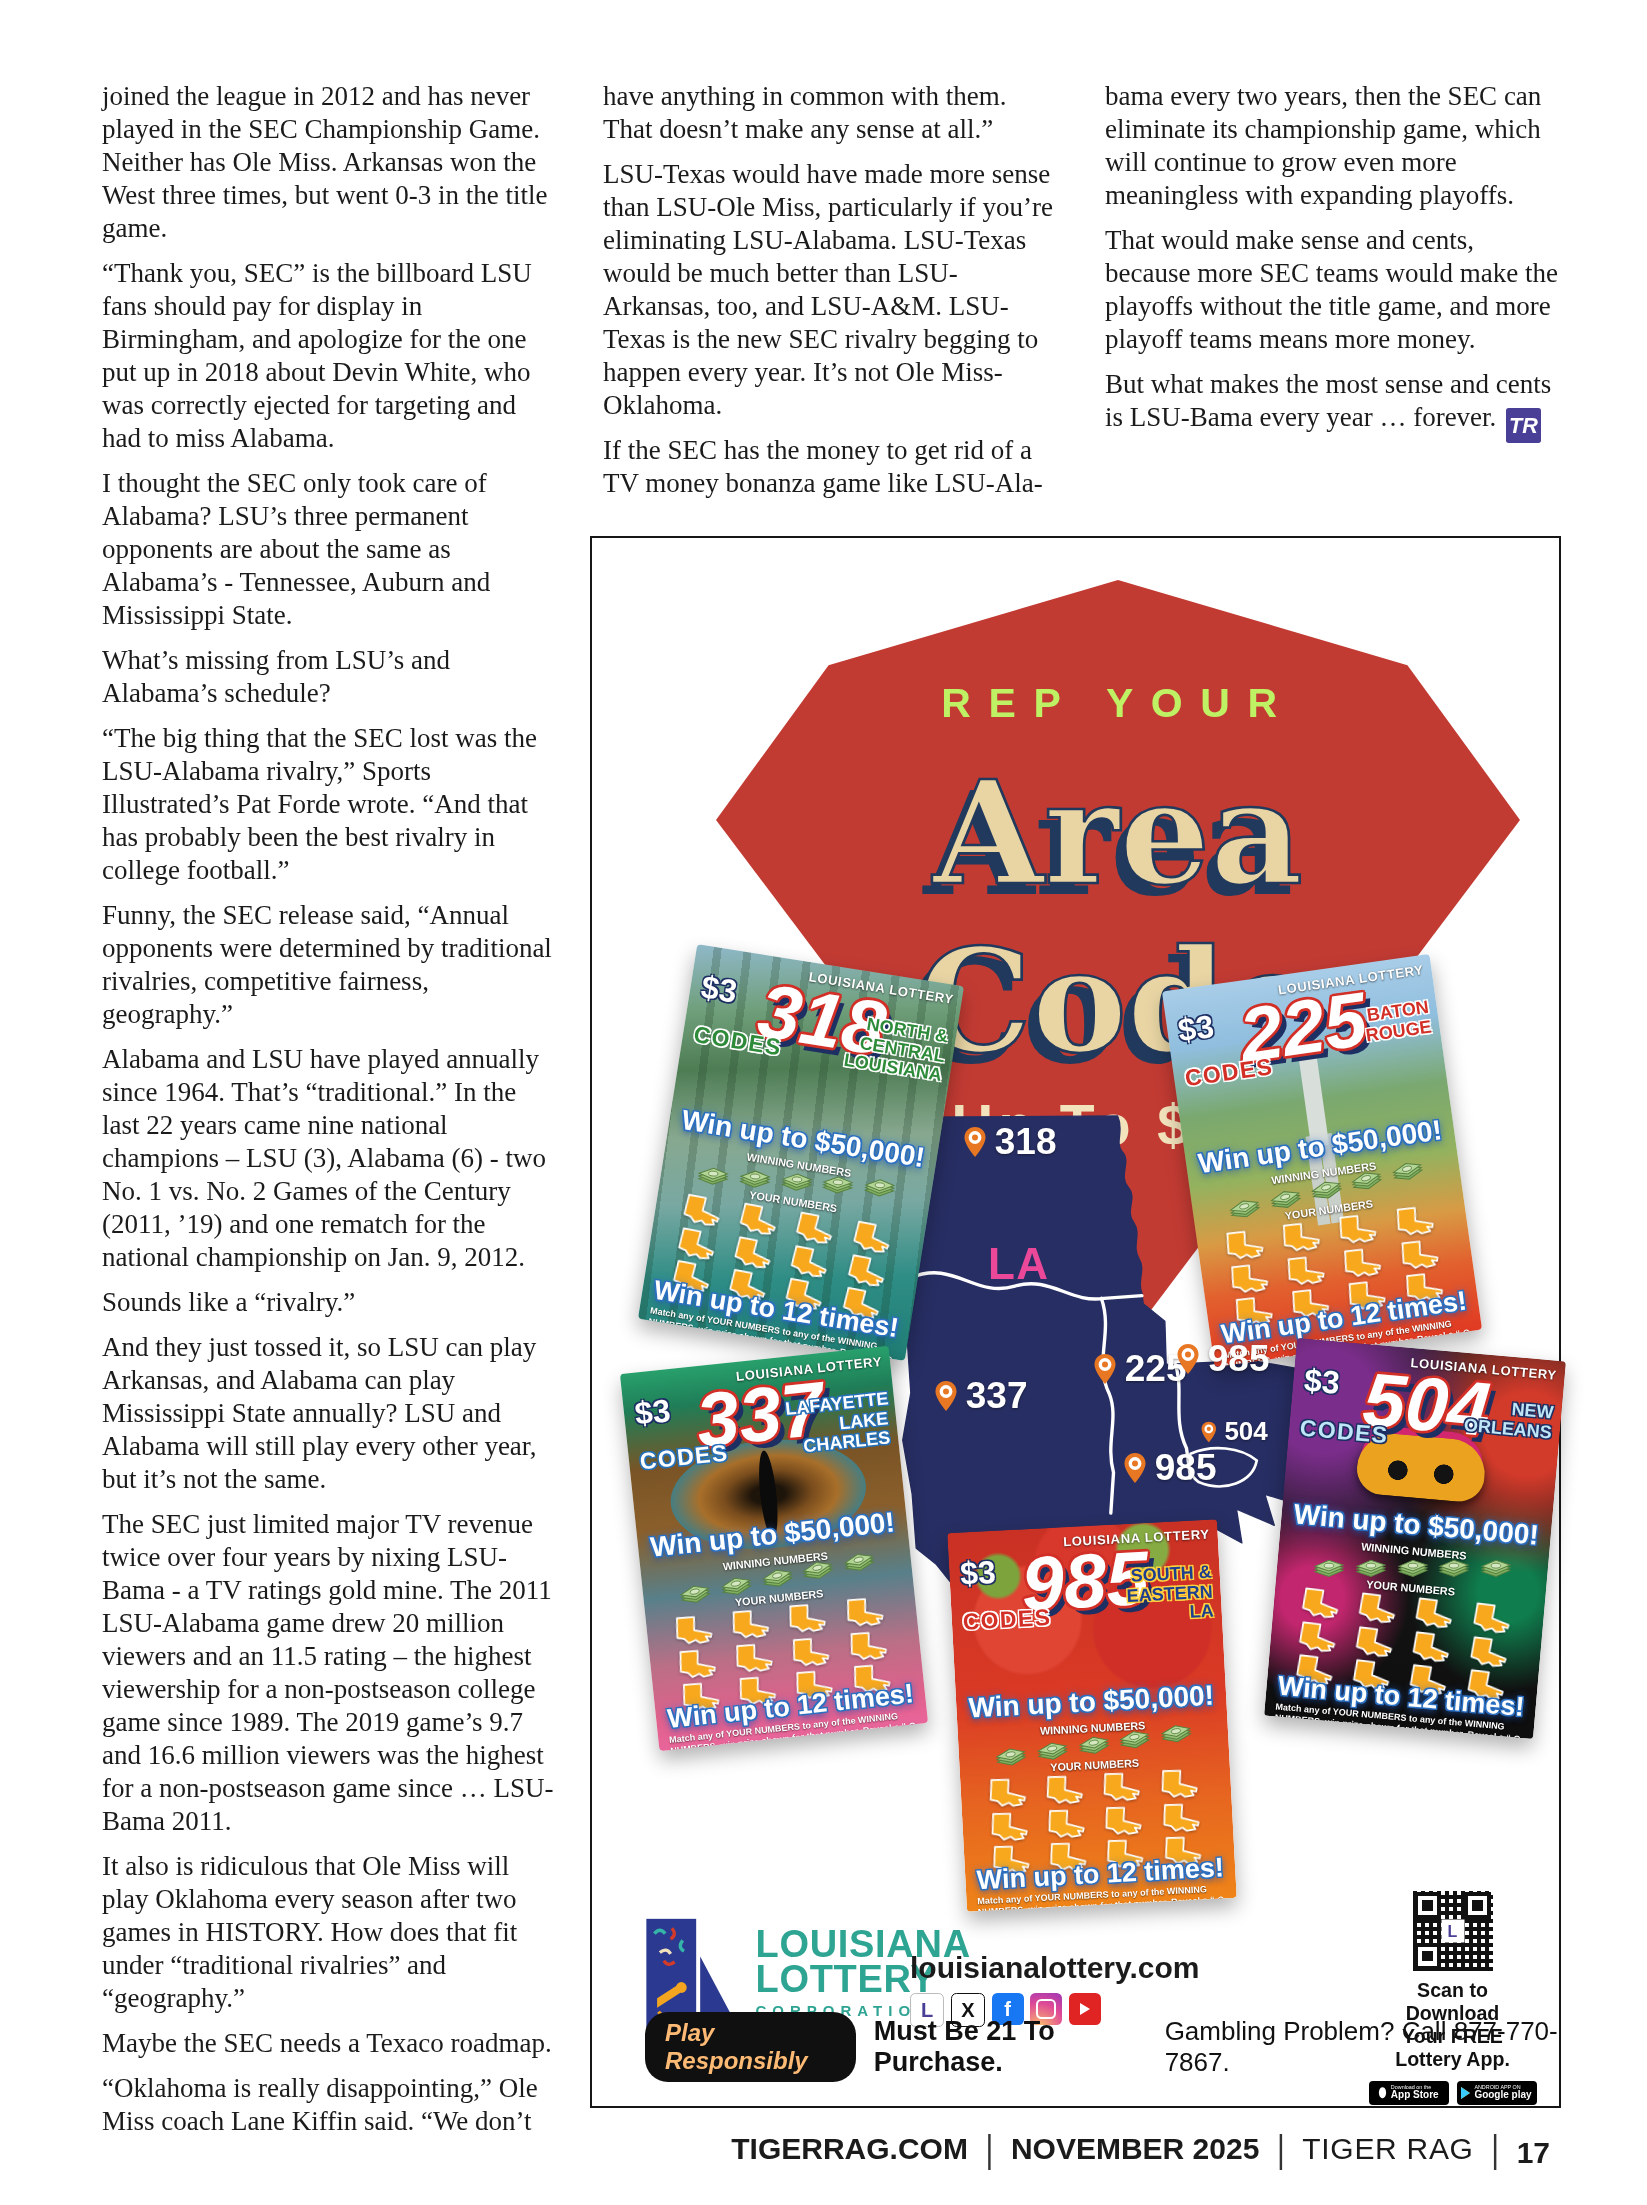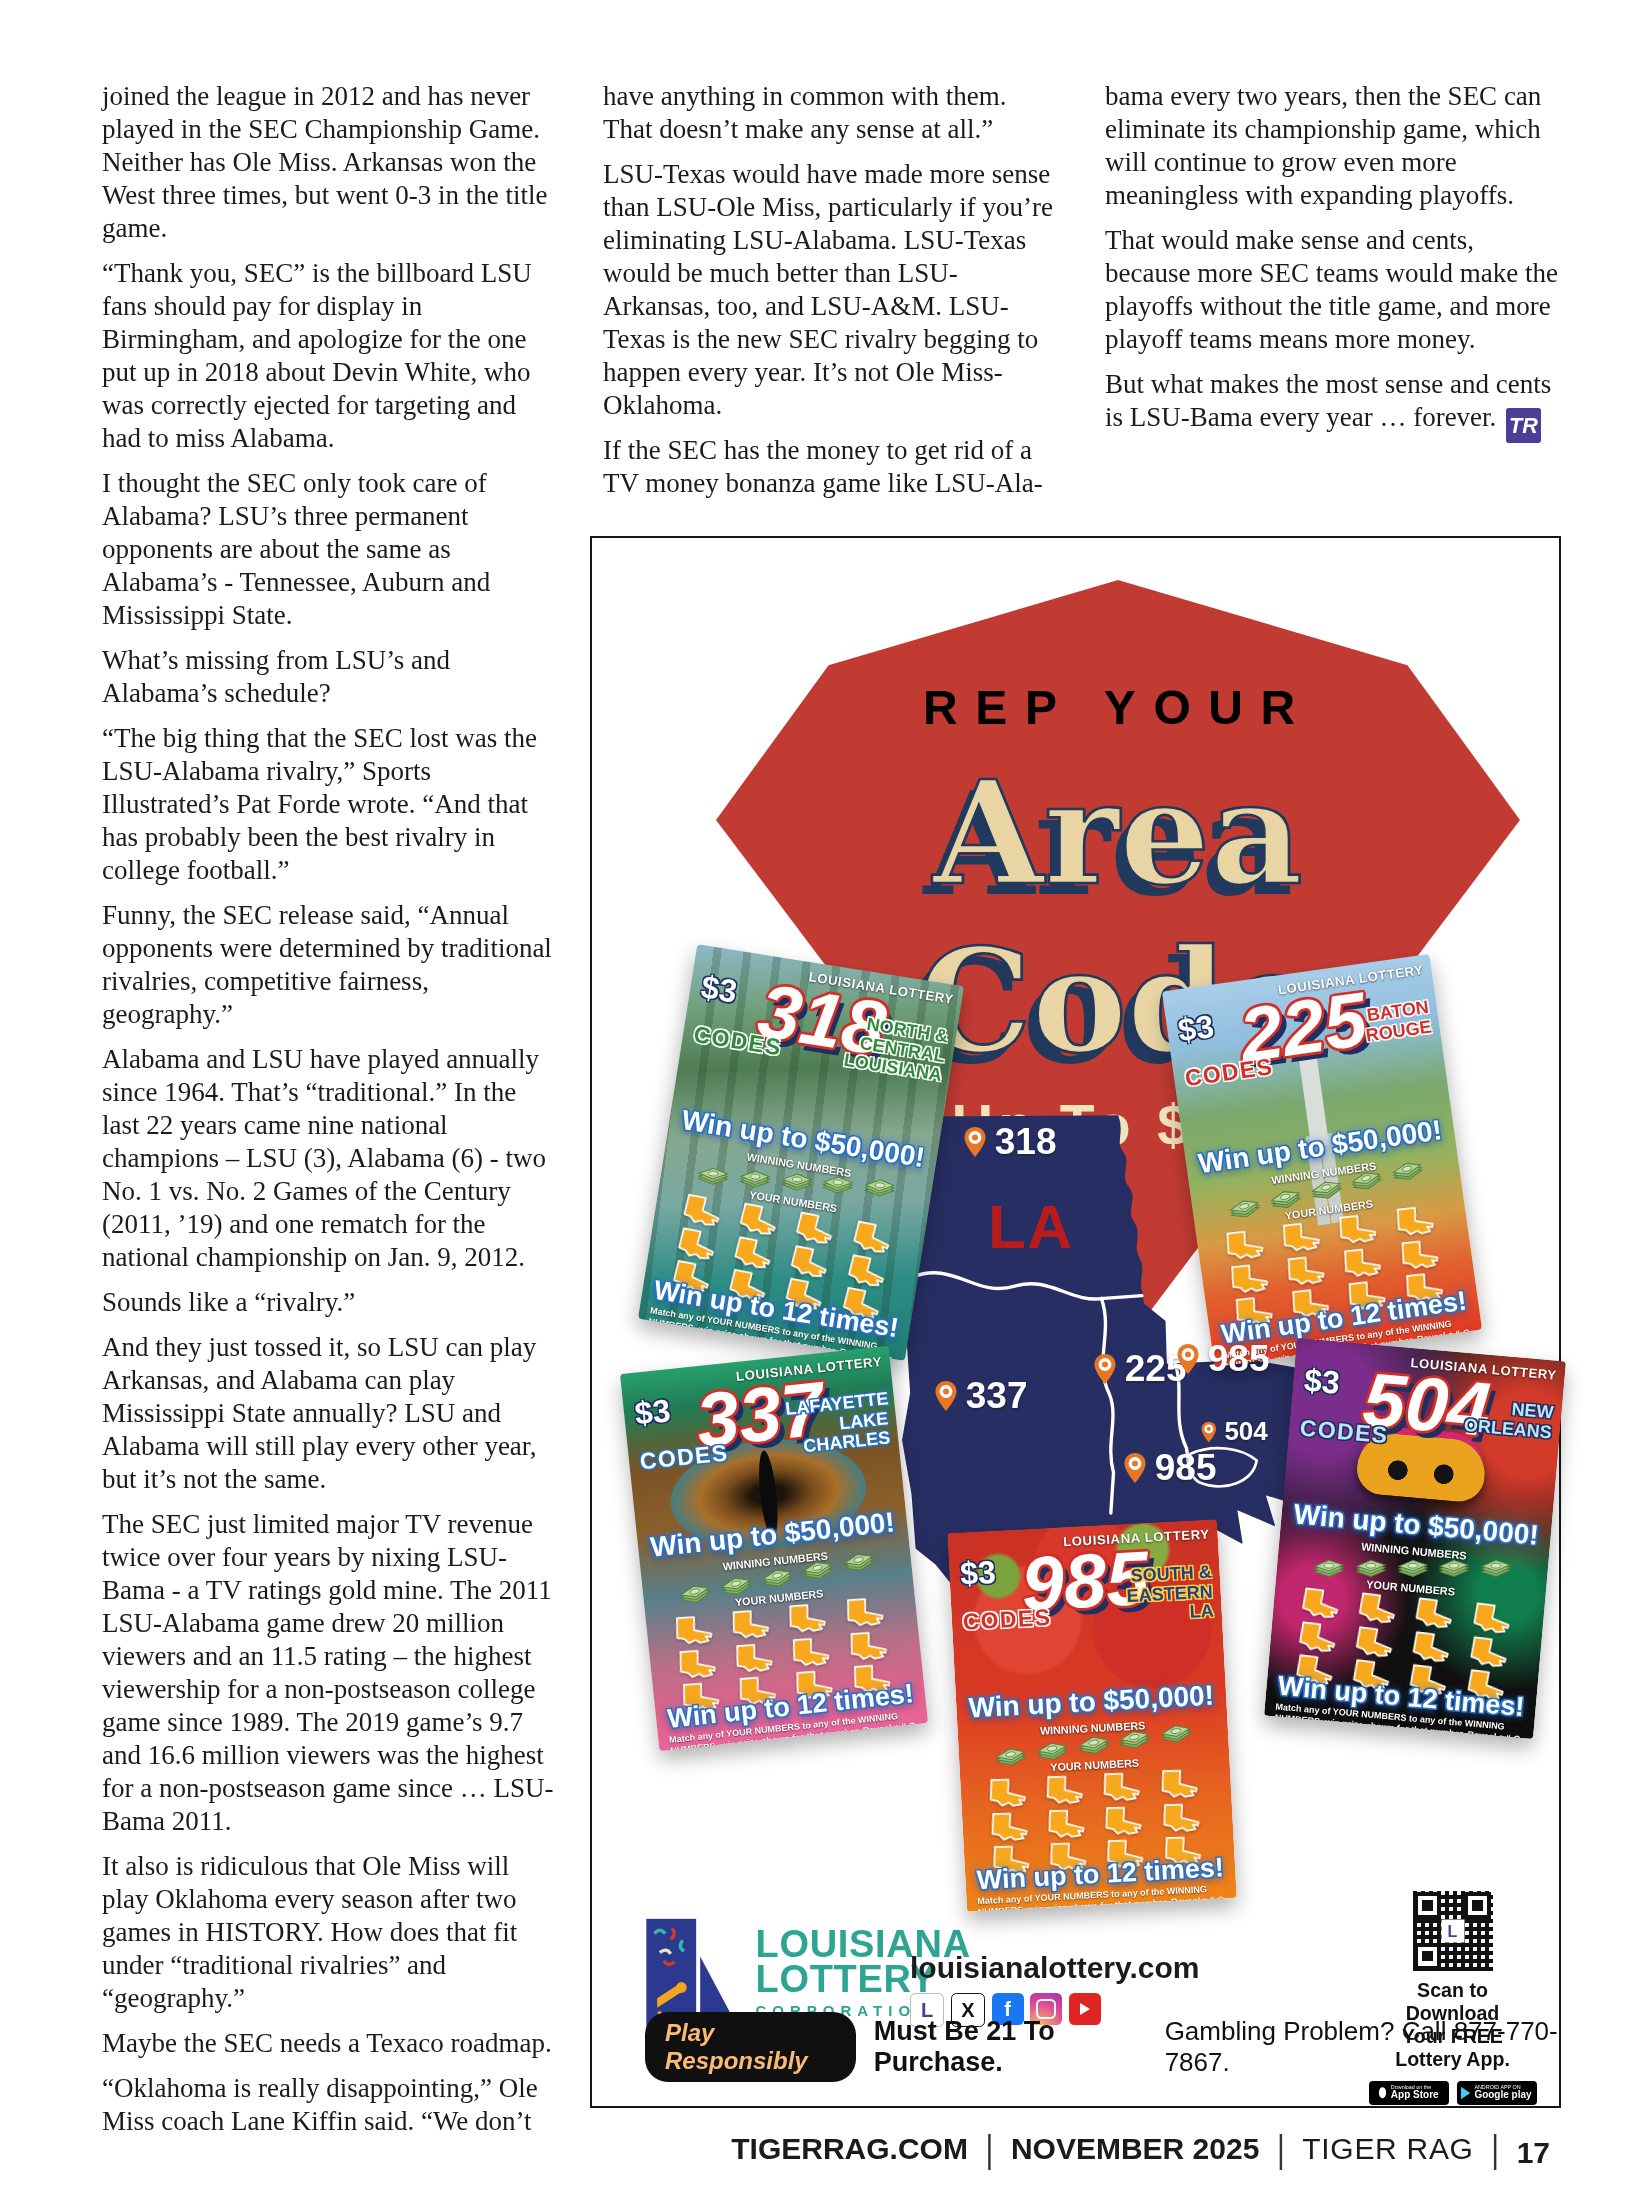--- a/index.html
+++ b/index.html
@@ -13,35 +13,35 @@
   .col p.para{margin:0 0 12px 11px;font-size:27px;line-height:33px;text-align:left;}
   .tr-badge{display:inline-block;margin-left:9.5px;width:35px;height:35px;background:#4a3f96;
             color:#fff;font-family:"Liberation Sans",sans-serif;font-weight:bold;font-style:italic;
             font-size:21.6px;line-height:35px;text-align:center;vertical-align:-6.8px;border-radius:2.7px;}
   
   #ad{position:absolute;left:590px;top:536px;width:967px;height:1568px;border:2.7px solid #161616;
       background:#fff;font-family:"Liberation Sans",sans-serif;}
   
   #badge{position:absolute;left:124px;top:42px;width:804px;height:774px;background:#c23b33;
          clip-path:polygon(50% 0%,86% 11%,100% 31%,50% 100%,0% 31%,14% 11%);z-index:1;}
-  .badge-kicker{position:absolute;top:100px;left:0;right:0;text-align:center;color:#000000;
-                font-size:48px;font-weight:600;letter-spacing:17.6px;}
+  .badge-kicker{position:absolute;top:100px;left:0;right:0;text-align:center;color:#bef264;
+                font-size:41px;font-weight:600;letter-spacing:17.6px;}
   .badge-title{position:absolute;top:169px;left:0;right:0;text-align:center;color:#e9d5a4;
                font-family:"DejaVu Serif",serif;font-weight:bold;font-size:143px;
                -webkit-text-stroke:2.7px #20395c;text-shadow:-9.5px 10.8px 0 #20395c;}
   .badge-sub{position:absolute;top:512px;left:0;right:0;text-align:center;color:#f3e3bd;
              font-size:57px;font-weight:bold;letter-spacing:5.4px;}
   
   #mapwrap{position:absolute;left:281px;top:537px;width:554px;height:575px;z-index:2;}
   .pin{position:absolute;display:flex;align-items:center;gap:6.8px;z-index:4;}
   .pin .pin-label{color:#fff;font-weight:bold;font-size:37px;text-shadow:0 1.4px 2.7px rgba(0,0,0,.4);}
   .pin.small .pin-label{font-size:26px;}
   .pin svg{width:26px;height:32px;}
   .pin.small svg{width:17.6px;height:22px;}
-  #la-label{position:absolute;color:#b91c1c;font-weight:bold;font-size:62px;z-index:4;letter-spacing:1.4px;}
+  #la-label{position:absolute;color:#ec4899;font-weight:bold;font-size:44px;z-index:4;letter-spacing:1.4px;margin-top:48px;}
   
   .ticket{position:absolute;width:270px;height:379px;border-radius:4px;z-index:3;
           box-shadow:0 9.5px 20px rgba(0,0,0,.30);overflow:hidden;color:#fff;}
   .ticket > div{position:absolute;}
   .t-brand{right:8px;top:6.8px;font-size:13px;font-weight:bold;letter-spacing:0.7px;
            text-shadow:0 0.7px 2px rgba(0,0,0,.7);}
   .t-price{left:10.8px;top:23px;font-size:32px;font-weight:800;
            text-shadow:1.4px 1.4px 0 #1d2f63,-1.4px -1.4px 0 #1d2f63,1.4px -1.4px 0 #1d2f63,-1.4px 1.4px 0 #1d2f63;}
   .t-num{left:0;right:0;top:10.8px;text-align:center;font-size:76px;font-weight:800;font-style:italic;
          text-shadow:2.7px 0 0 #d22f27,-2.7px 0 0 #d22f27,0 2.7px 0 #d22f27,0 -2.7px 0 #d22f27,

